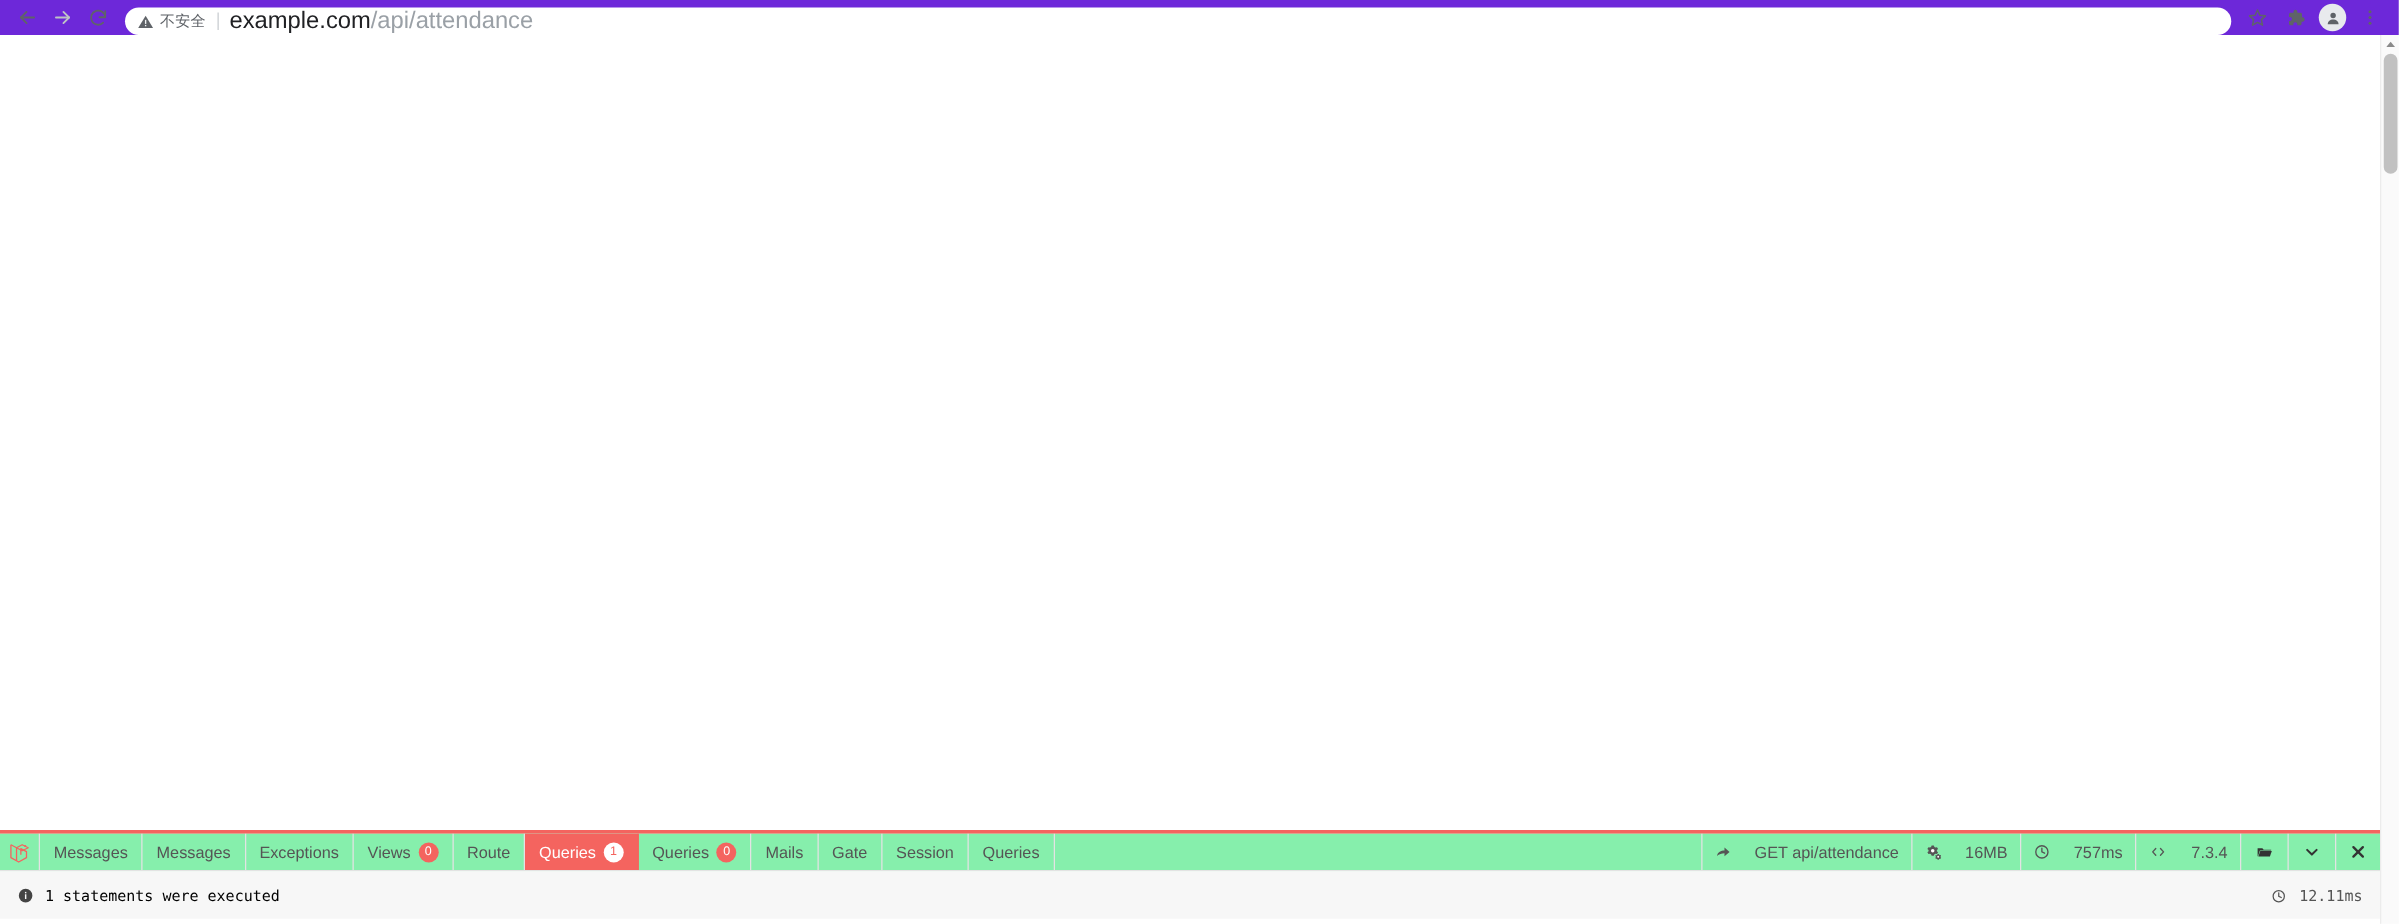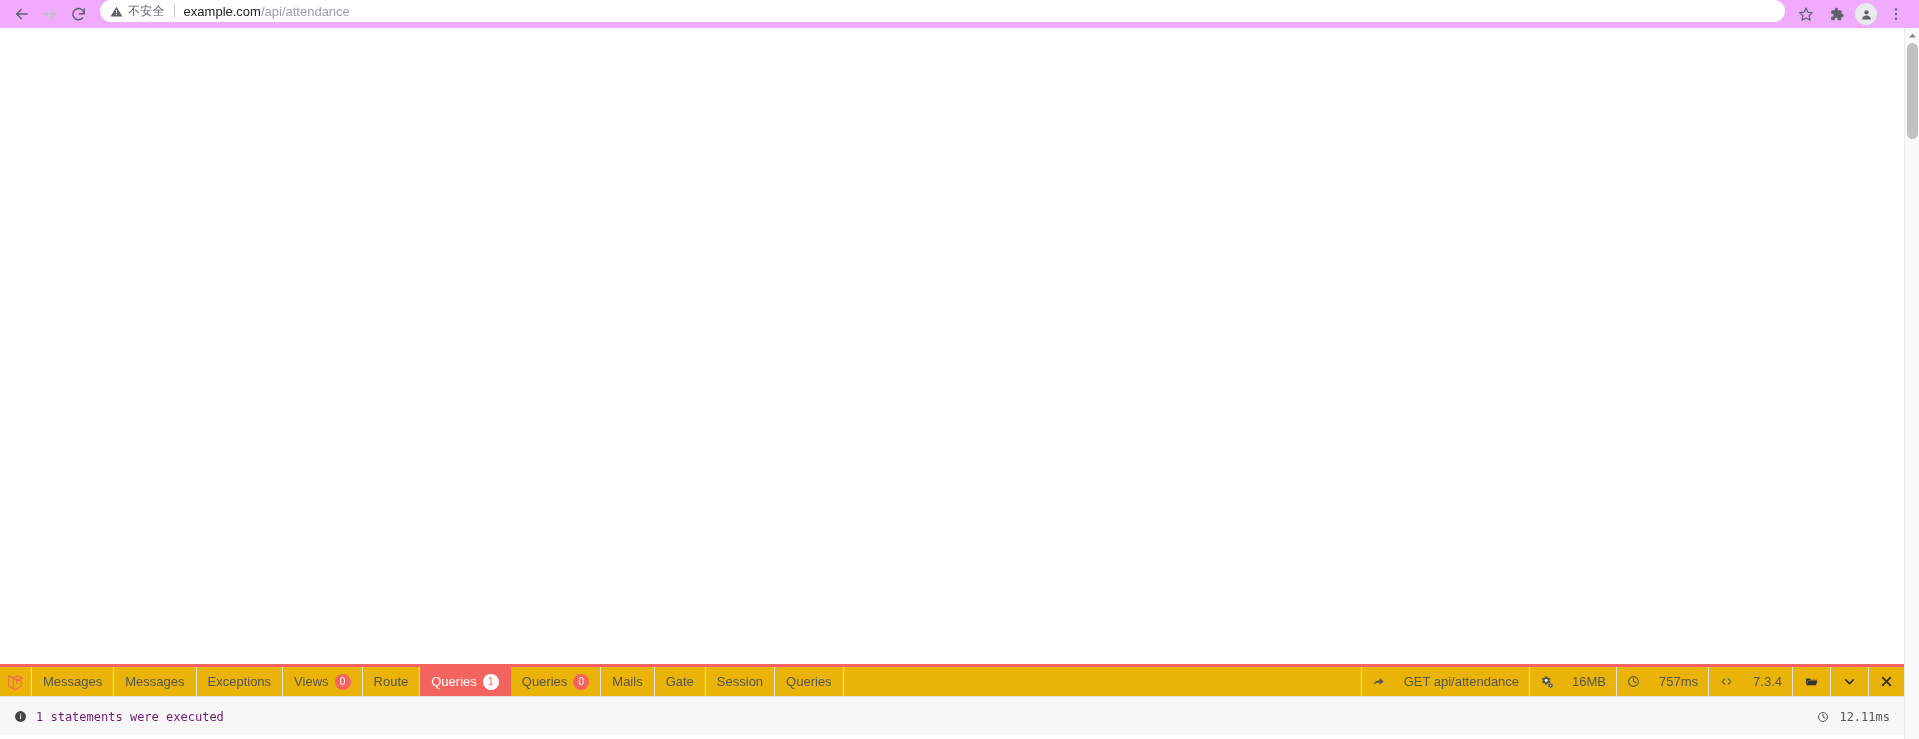--- a/index.html
+++ b/index.html
@@ -10,23 +10,23 @@
     font-family: "Liberation Sans", sans-serif;
     background: #ffffff;
   }
 
   
   .browser-chrome {
     position: absolute;
     top: 0; left: 0;
     width: 1919px;
     height: 28px;
-    background: #f0abfc;
-    display: flex;
-    align-items: flex-start;
+    background: #6d28d9;
+    display: flex;
+    align-items: flex-end;
     padding: 0 8px;
   }
   .nav-btn {
     width: 28px; height: 28px;
     display: flex; align-items: center; justify-content: center;
     flex: 0 0 auto;
   }
   .nav-btn svg { display: block; }
 
   .omnibox {
@@ -48,21 +48,21 @@
     white-space: nowrap;
     flex: 0 0 auto;
   }
   .omni-divider {
     width: 1px; height: 14px;
     background: #c8ccd0;
     margin: 0 9px;
     flex: 0 0 auto;
   }
   .url-text {
-    font-size: 13px;
+    font-size: 19px;
     color: #9aa0a6;
     white-space: nowrap;
     overflow: hidden;
     text-overflow: ellipsis;
   }
   .url-host { color: #202124; }
 
   .chrome-actions { display: flex; align-items: center; flex: 0 0 auto; }
   .action-btn {
     width: 30px; height: 28px;
@@ -116,21 +116,21 @@
     height: 75px;
     background: #ffffff;
     border-top: 3px solid #f4645f;
     font-family: "Liberation Sans", sans-serif;
     z-index: 5;
   }
   .db-tabbar {
     display: flex;
     align-items: stretch;
     height: 30px;
-    background: #eab308;
+    background: #86efac;
     border-bottom: 1px solid #e3e3e3;
   }
   .db-logo {
     width: 32px;
     display: flex; align-items: center; justify-content: center;
     border-right: 1px solid #e3e3e3;
     flex: 0 0 auto;
   }
   .db-tab {
     display: flex;
@@ -193,21 +193,21 @@
     align-items: center;
     justify-content: space-between;
     padding: 0 14px 0 14px;
     background: #f7f7f7;
     border-bottom: 1px solid #dddddd;
   }
   .db-status-left {
     display: flex; align-items: flex-start; gap: 9px;
     font-family: "DejaVu Sans Mono", monospace;
     font-size: 12px;
-    color: #701a75;
+    color: #000000;
   }
   .db-status-right {
     display: flex; align-items: center; gap: 10px;
     font-family: "DejaVu Sans Mono", monospace;
     font-size: 12px;
     color: #555555;
   }
   .db-handle {
     position: absolute;
     left: 0; bottom: 0;

